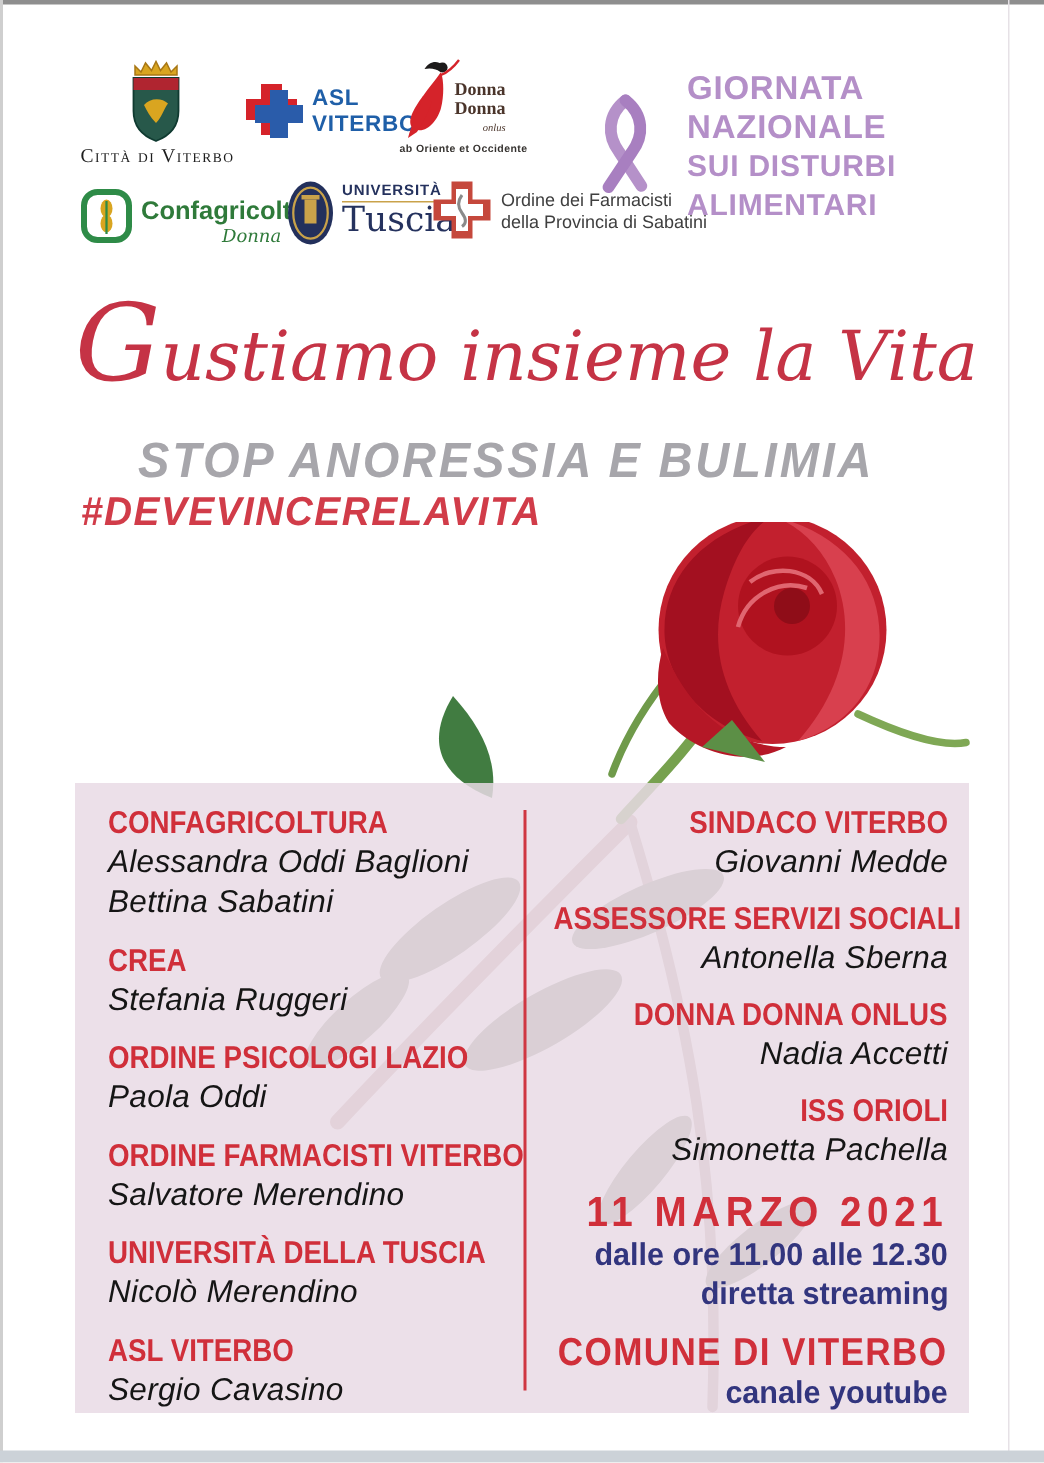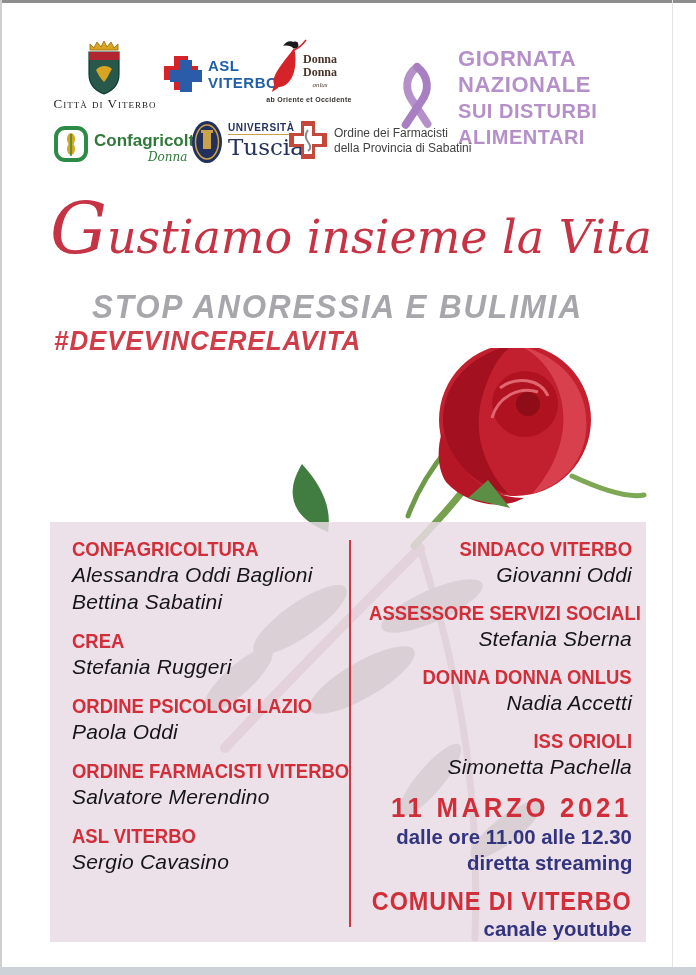--- a/index.html
+++ b/index.html
@@ -17,21 +17,21 @@
 
   
   .logo{position:absolute;}
   .crest-caption{position:absolute;left:40px;top:96px;width:130px;text-align:center;
     font-family:"Liberation Serif",serif;font-variant:small-caps;font-size:13px;
     letter-spacing:1px;color:#1d1d1d;}
   .asl-text{position:absolute;left:208px;top:57px;color:#1f5fa8;font-weight:bold;
     font-size:15px;line-height:17px;letter-spacing:.5px;}
   .dd-names{position:absolute;left:303px;top:53px;font-family:"Liberation Serif",serif;
     color:#4a342a;font-weight:bold;font-size:12px;line-height:13px;}
-  .dd-onlus{font-size:7px;font-weight:normal;font-style:italic;display:block;text-align:center;}
+  .dd-onlus{font-size:7px;font-weight:normal;font-style:italic;display:block;text-align:right;}
   .dd-motto{position:absolute;left:266px;top:96px;width:86px;text-align:center;
     font-size:7px;font-weight:bold;color:#35322f;letter-spacing:.3px;}
   .campaign{position:absolute;left:396px;top:40px;display:flex;gap:20px;align-items:center;}
   .campaign-text{padding-top:6px;color:var(--lilac);font-weight:bold;}
   .campaign-line1{font-size:22px;line-height:26px;letter-spacing:.5px;}
   .campaign-line2{font-size:20px;line-height:26px;letter-spacing:.5px;}
   .confagri-text{position:absolute;left:94px;top:131px;color:var(--green);
     font-weight:bold;font-size:17px;}
   .confagri-donna{position:absolute;left:148px;top:150px;color:var(--green);
     font-style:italic;font-size:12px;font-family:"DejaVu Serif",serif;}
@@ -215,33 +215,37 @@
       </div>
       <div class="group">
         <div><span class="org-header">ORDINE PSICOLOGI LAZIO</span></div>
         <div class="person">Paola Oddi</div>
       </div>
       <div class="group">
         <div><span class="org-header">ORDINE FARMACISTI VITERBO</span></div>
         <div class="person">Salvatore Merendino</div>
       </div>
       <div class="group">
+        <div><span class="org-header">UNIVERSITÀ DELLA TUSCIA</span></div>
+        <div class="person">Nicolò Merendino</div>
+      </div>
+      <div class="group">
         <div><span class="org-header">ASL VITERBO</span></div>
         <div class="person">Sergio Cavasino</div>
       </div>
     </div>
 
     <div class="col right">
       <div class="group">
         <div><span class="org-header">SINDACO VITERBO</span></div>
-        <div class="person">Giovanni Oddi</div>
+        <div class="person">Giovanni Medde</div>
       </div>
       <div class="group">
         <div><span class="org-header">ASSESSORE SERVIZI SOCIALI</span></div>
-        <div class="person">Stefania Sberna</div>
+        <div class="person">Antonella Sberna</div>
       </div>
       <div class="group">
         <div><span class="org-header">DONNA DONNA ONLUS</span></div>
         <div class="person">Nadia Accetti</div>
       </div>
       <div class="group">
         <div><span class="org-header">ISS ORIOLI</span></div>
         <div class="person">Simonetta Pachella</div>
       </div>
 

